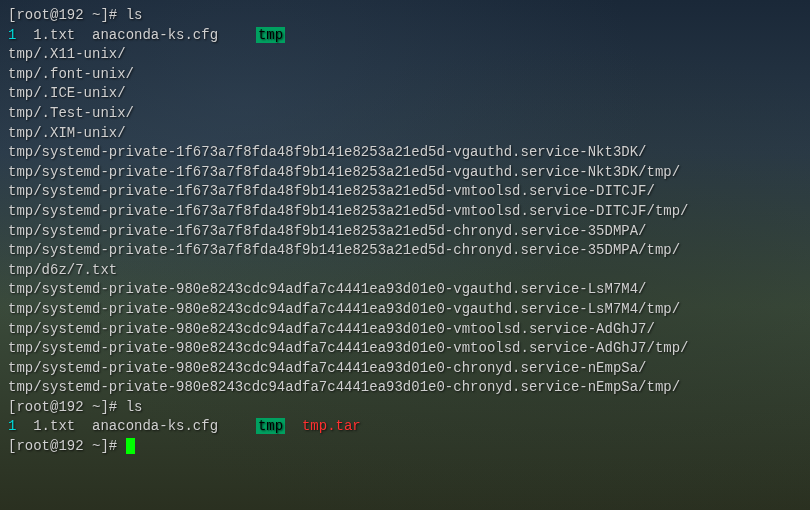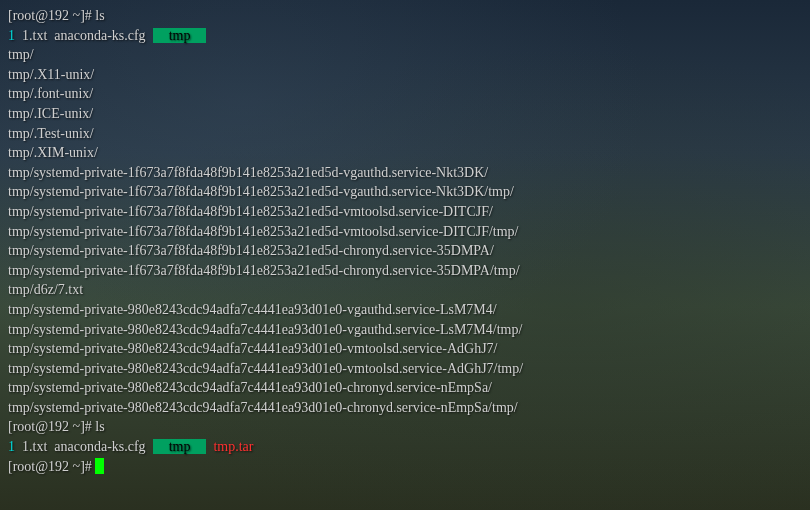--- a/index.html
+++ b/index.html
@@ -31,52 +31,51 @@
       pointer-events: none;
       z-index: 0;
     }
     .terminal {
       position: relative;
       z-index: 1;
     }
     .line {
       white-space: pre;
       text-shadow: 1px 1px 2px rgba(0,0,0,0.7);
-      font-family: Liberation Serif, serif;
     }
     .prompt {
       color: #d0d0d0;
     }
     .cyan {
       color: #00d8d8;
     }
     .red {
       color: #ff3030;
     }
     .tmp-bg {
       background: #00a060;
       color: #000;
-      padding: 0 16px;
+      padding: 0 2px;
+      margin-left: 21px;
     }
     .cursor {
       background: #00ff00;
       display: inline-block;
       width: 9px;
       height: 16px;
       vertical-align: text-bottom;
     }
   </style>
 </head>
 <body>
 
 <div class="terminal">
   <div class="line"><span class="prompt">[root@192 ~]# </span><span>ls</span></div>
   <div class="line"><span class="cyan">1</span>  <span>1.txt</span>  <span>anaconda-ks.cfg</span>  <span class="tmp-bg">tmp</span></div>
   <div id="tar-output">
-      <div class="line">tmp/</div>
       <div class="line">tmp/.X11-unix/</div>
       <div class="line">tmp/.font-unix/</div>
       <div class="line">tmp/.ICE-unix/</div>
       <div class="line">tmp/.Test-unix/</div>
       <div class="line">tmp/.XIM-unix/</div>
       <div class="line">tmp/systemd-private-1f673a7f8fda48f9b141e8253a21ed5d-vgauthd.service-Nkt3DK/</div>
       <div class="line">tmp/systemd-private-1f673a7f8fda48f9b141e8253a21ed5d-vgauthd.service-Nkt3DK/tmp/</div>
       <div class="line">tmp/systemd-private-1f673a7f8fda48f9b141e8253a21ed5d-vmtoolsd.service-DITCJF/</div>
       <div class="line">tmp/systemd-private-1f673a7f8fda48f9b141e8253a21ed5d-vmtoolsd.service-DITCJF/tmp/</div>
       <div class="line">tmp/systemd-private-1f673a7f8fda48f9b141e8253a21ed5d-chronyd.service-35DMPA/</div>

